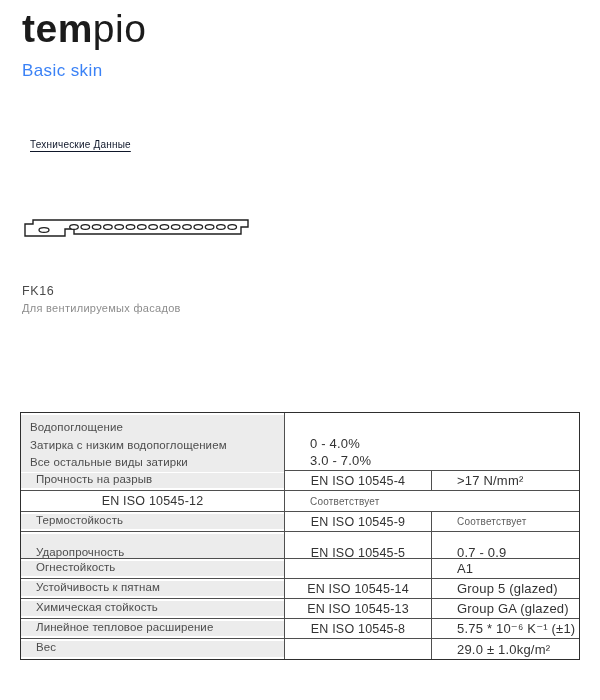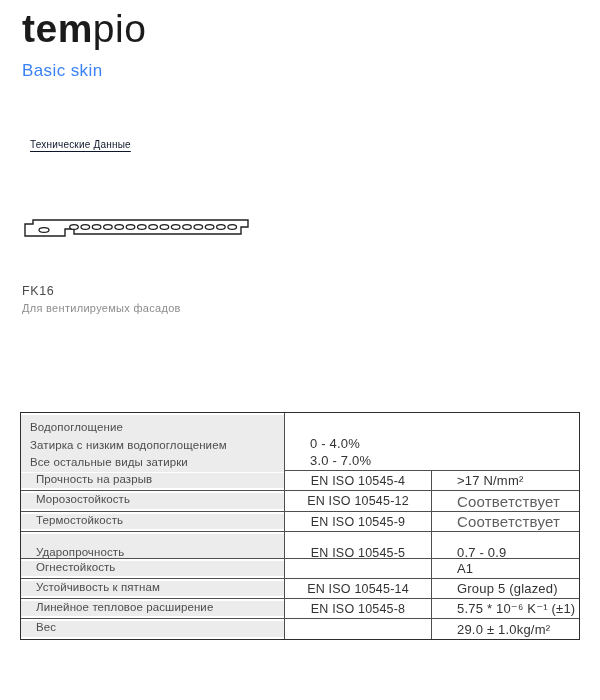--- a/index.html
+++ b/index.html
@@ -37,21 +37,21 @@
 
   .c-label { border-right:1px solid #4f4f4f; padding:2px 0; }
   .lbg { background:#ececec; height:100%; display:flex; align-items:flex-start; padding-left:15px; }
   .label-text { font-size:11.5px; color:#4d4d4d; letter-spacing:0.1px; }
 
   .c-std { border-right:1px solid #4f4f4f; display:flex; align-items:center; justify-content:center; }
   .c-std span { font-size:12.5px; color:#333; letter-spacing:0.2px; }
 
   .c-val { display:flex; align-items:center; padding-left:25px; }
   .c-val span { font-size:13px; color:#333; letter-spacing:0.2px; }
-  .c-val .small { font-size:15px; color:#5e5e5e; }
+  .c-val .small { font-size:10px; color:#5e5e5e; }
 
   
   .col { flex-direction:column; align-items:stretch; justify-content:flex-start; padding-top:4px; }
   .lbg.col { padding-top:4px;padding-left:9px; }
   .line { height:17.5px; line-height:17.5px; display:block; }
   .c-std.top { align-items:flex-start; padding-top:6px; }
 
   
   .tall .c-std, .tall .c-val { align-items:flex-end; padding-top:3px; }
   .tall .lbg { align-items:flex-end; padding-top:12px; }
@@ -114,25 +114,20 @@
         </div>
       <div class="c-std">
           <span>EN ISO 10545-4</span>
         </div>
       <div class="c-val">
           <span>&gt;17 N/mm²</span>
         </div>
     </div>
 
     <div class="trow h21">
-      <div class="c-label">
-          <div class="lbg">
-            <span class="label-text">Морозостойкость</span>
-          </div>
-        </div>
       <div class="c-std">
           <span>EN ISO 10545-12</span>
         </div>
       <div class="c-val">
           <span class="small">Соответствует</span>
         </div>
     </div>
 
     <div class="trow h20">
       <div class="c-label">
@@ -183,20 +178,33 @@
           </div>
         </div>
       <div class="c-std">
           <span>EN ISO 10545-14</span>
         </div>
       <div class="c-val">
           <span>Group 5 (glazed)</span>
         </div>
     </div>
 
+    <div class="trow h20">
+      <div class="c-label">
+          <div class="lbg">
+            <span class="label-text">Химическая стойкость</span>
+          </div>
+        </div>
+      <div class="c-std">
+          <span>EN ISO 10545-13</span>
+        </div>
+      <div class="c-val">
+          <span>Group GA (glazed)</span>
+        </div>
+    </div>
 
     <div class="trow h20">
       <div class="c-label">
           <div class="lbg">
             <span class="label-text">Линейное тепловое расширение</span>
           </div>
         </div>
       <div class="c-std">
           <span>EN ISO 10545-8</span>
         </div>

